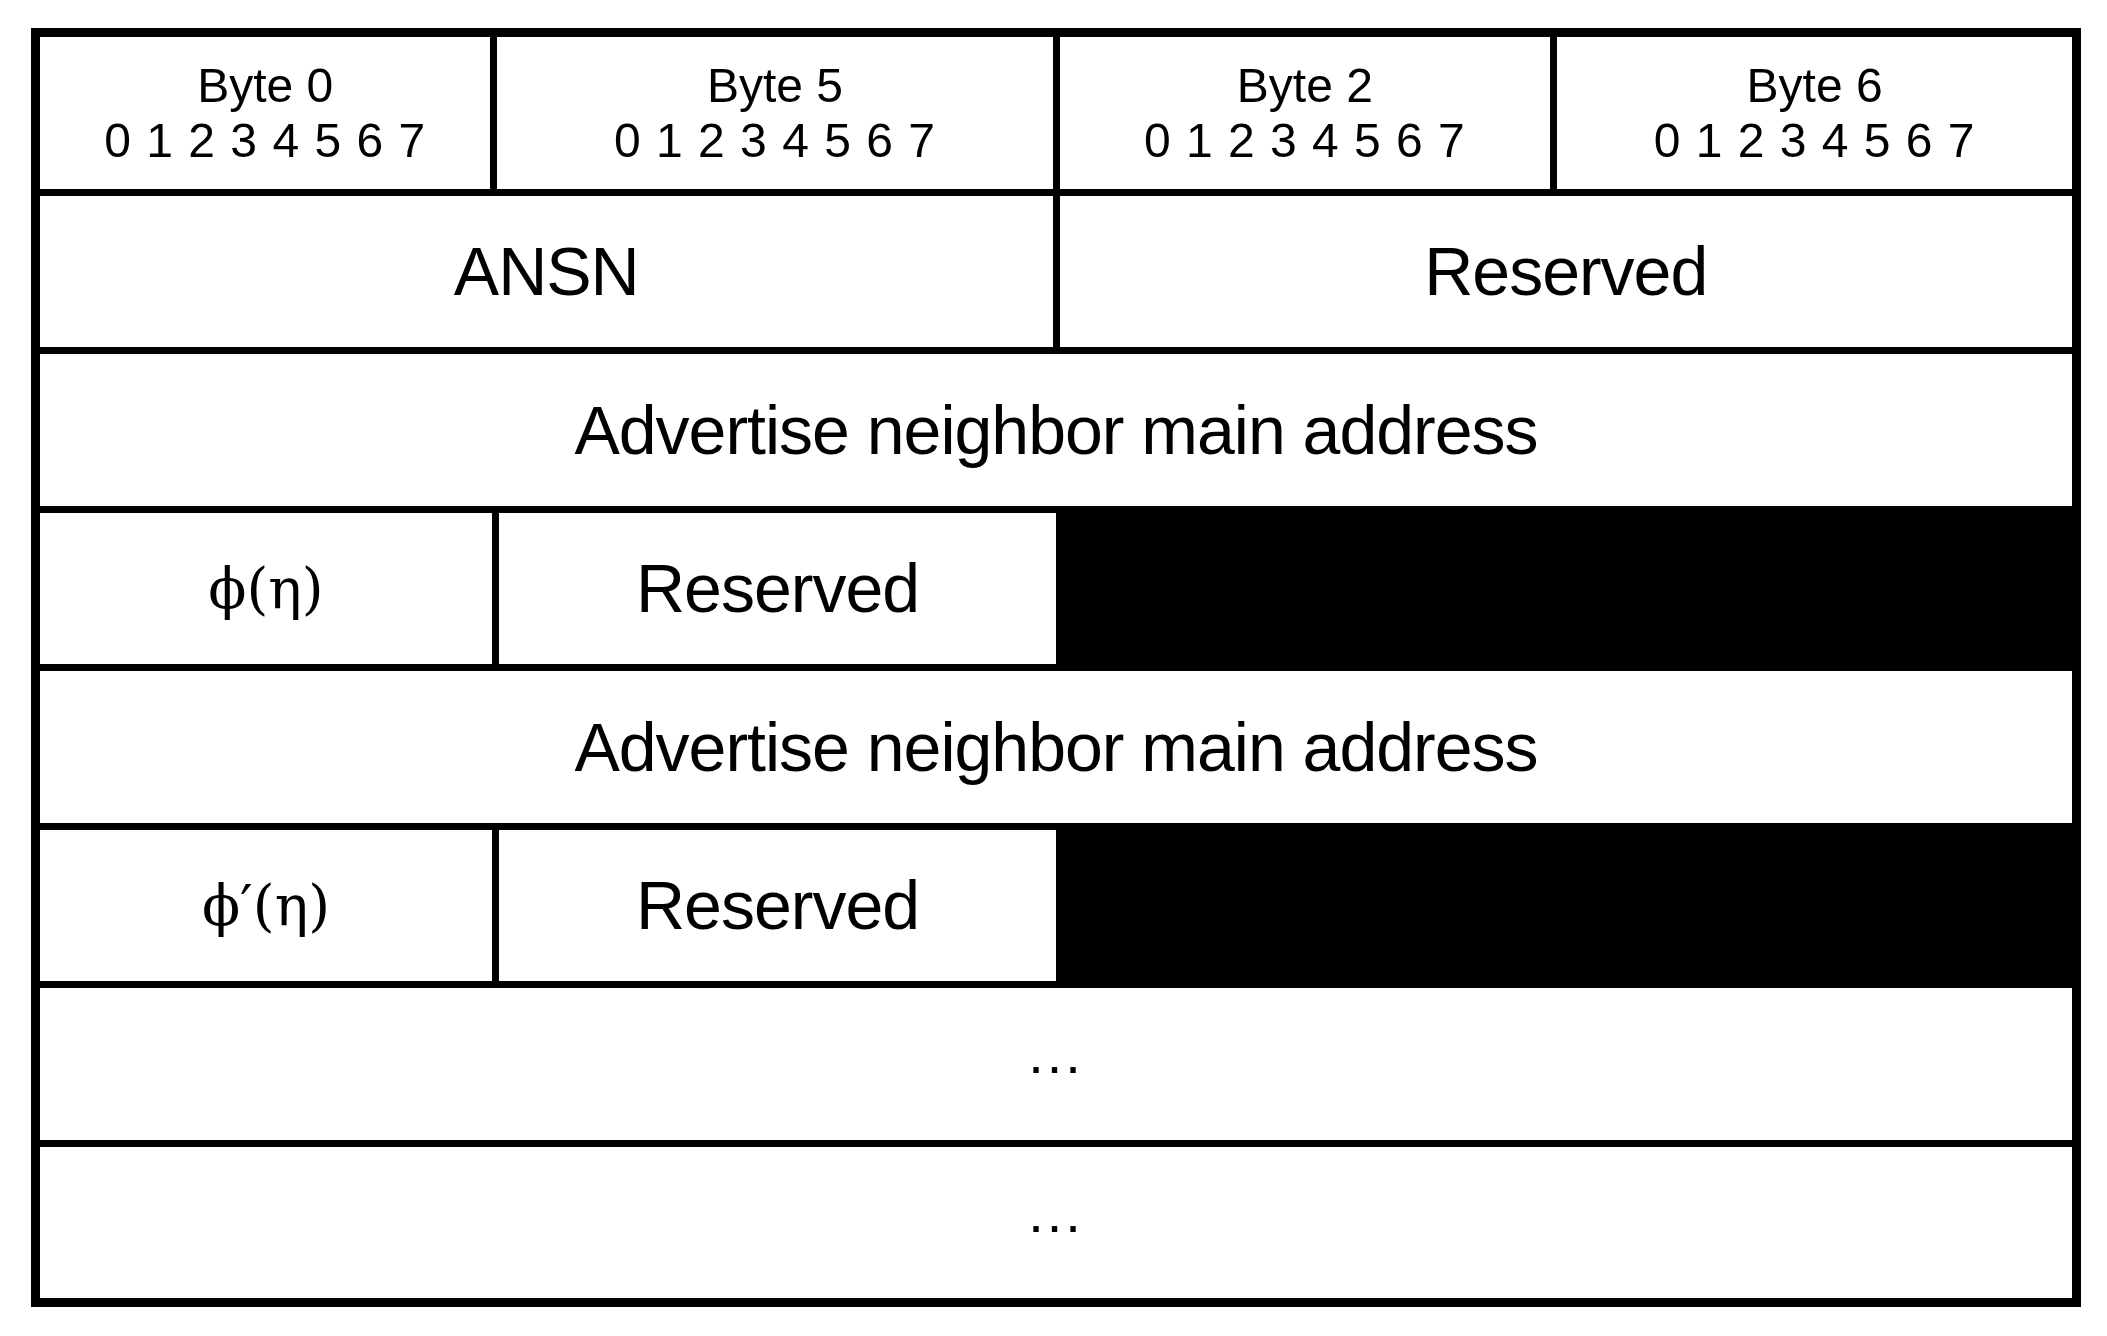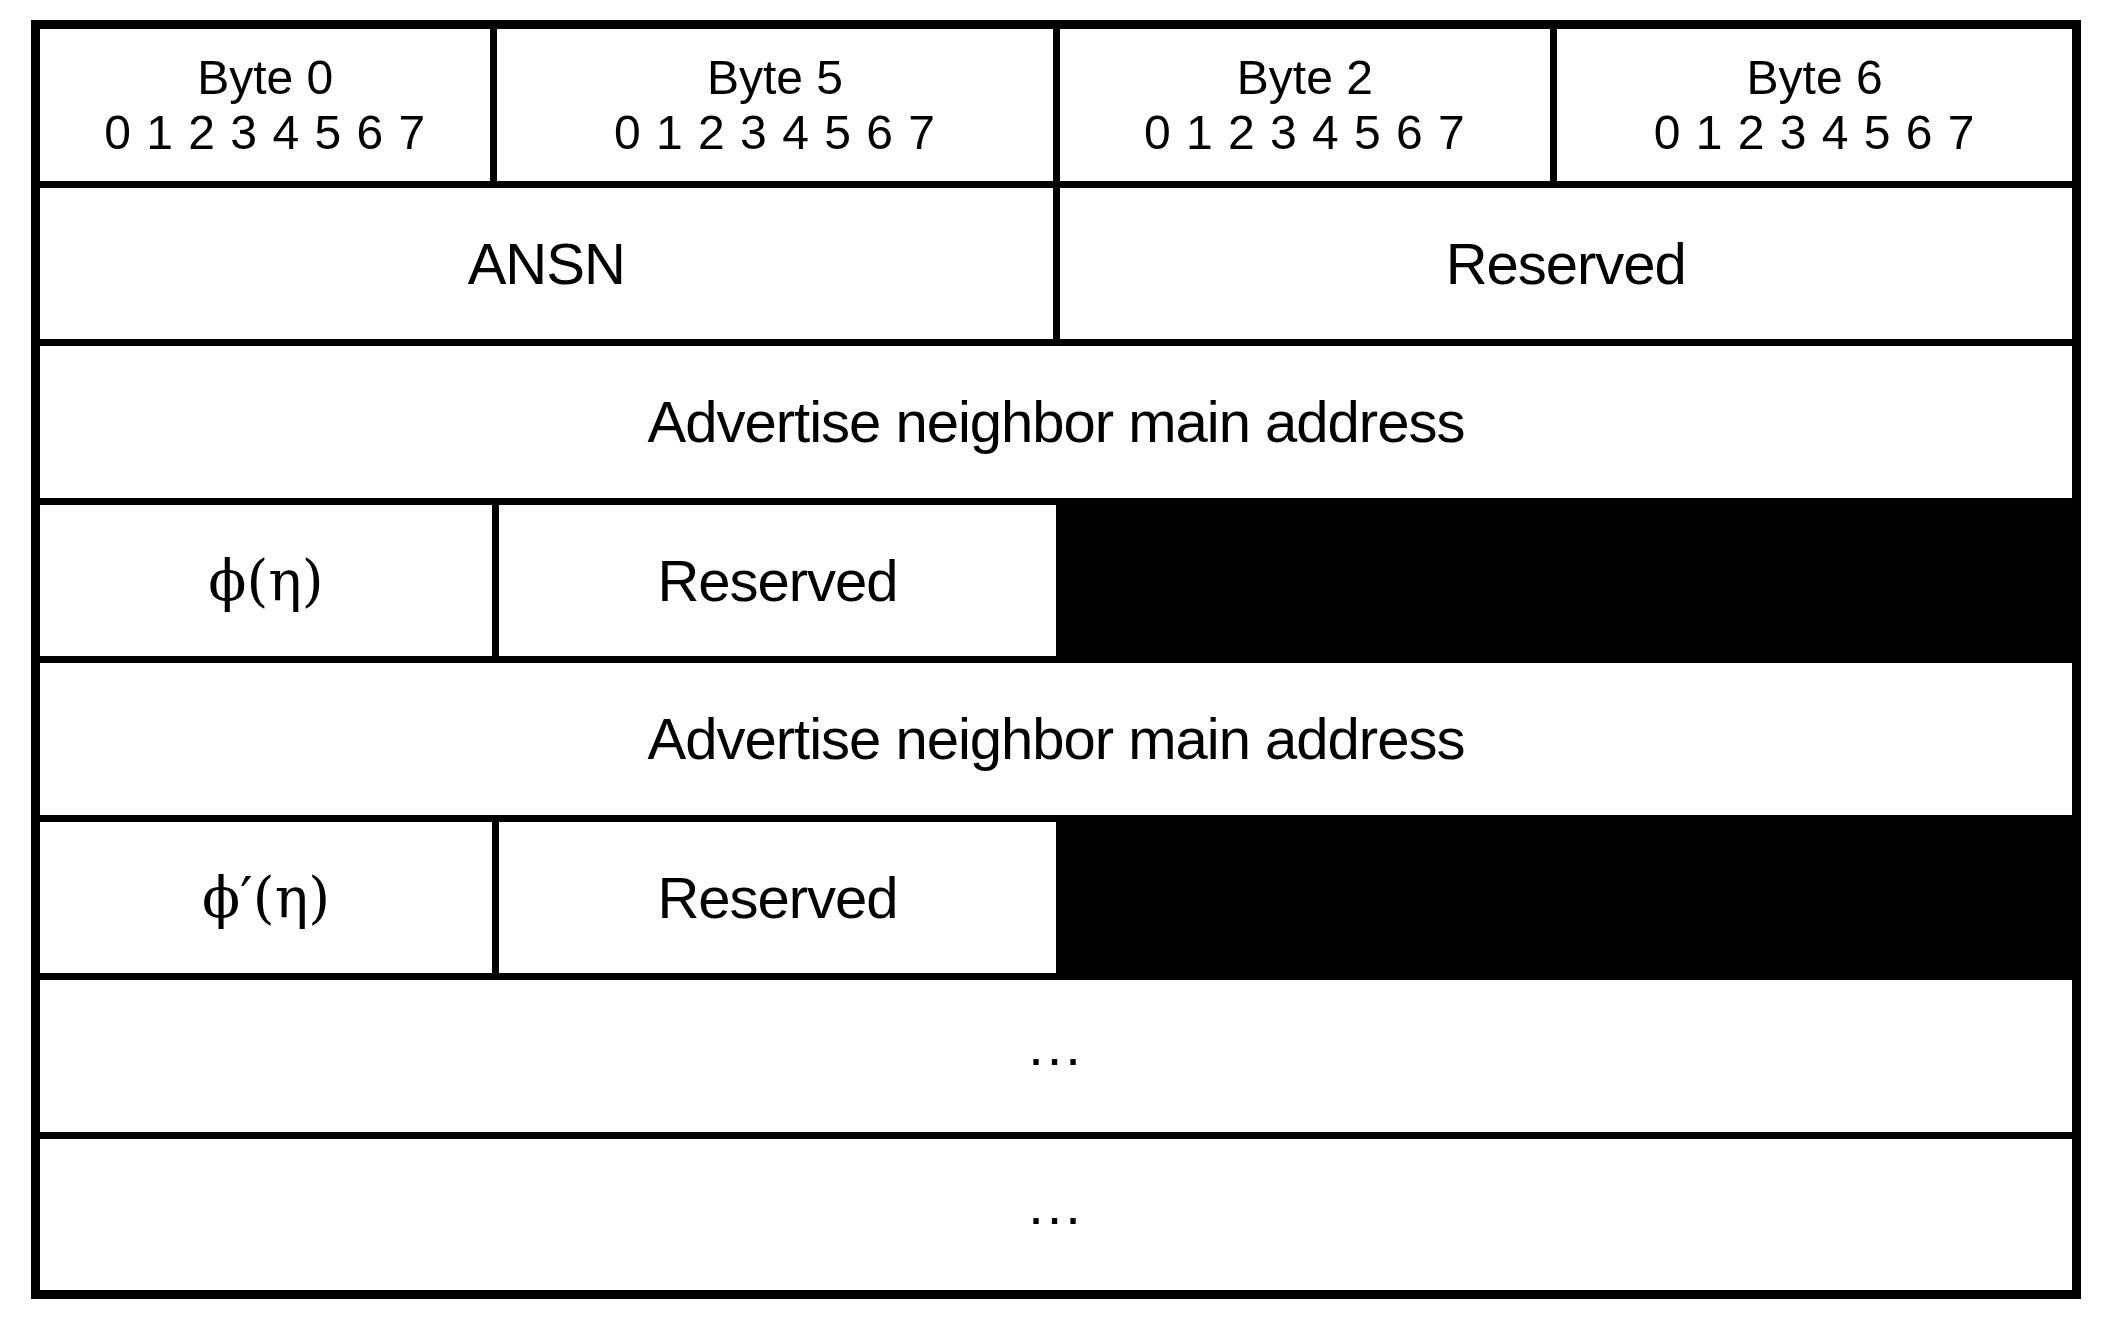--- a/index.html
+++ b/index.html
@@ -14,21 +14,21 @@
   }
   .canvas {
     position: relative;
     width: 2107px;
     height: 1336px;
     background: #ffffff;
   }
   .frame {
     position: absolute;
     left: 31px;
-    top: 20px;
+    top: 28px;
     width: 2050px;
     height: 1279px;
     box-sizing: border-box;
     border: 9px solid #000000;
     background: #000000;           
     display: grid;
     grid-template-rows: repeat(8, 1fr);
     row-gap: 7px;
   }
   .row {
@@ -55,21 +55,21 @@
     white-space: nowrap;
   }
   .bits-label {
     font-size: 48px;
     line-height: 1.15;
     letter-spacing: 1px;
     margin-top: 0;
     white-space: nowrap;
   }
   .field-label {
-    font-size: 58px;
+    font-size: 68px;
     letter-spacing: -1px;
     white-space: nowrap;
   }
   .greek-label {
     font-family: "DejaVu Serif", serif;
     font-size: 56px;
     white-space: nowrap;
   }
   .dots-label {
     font-size: 56px;

